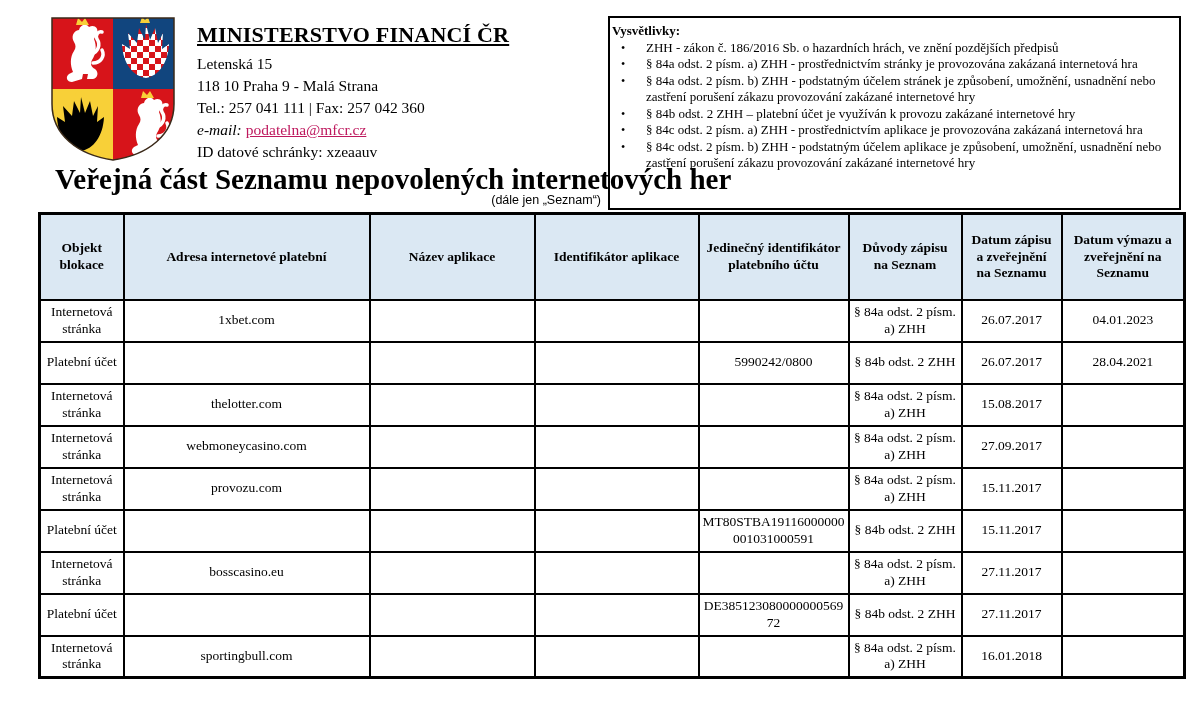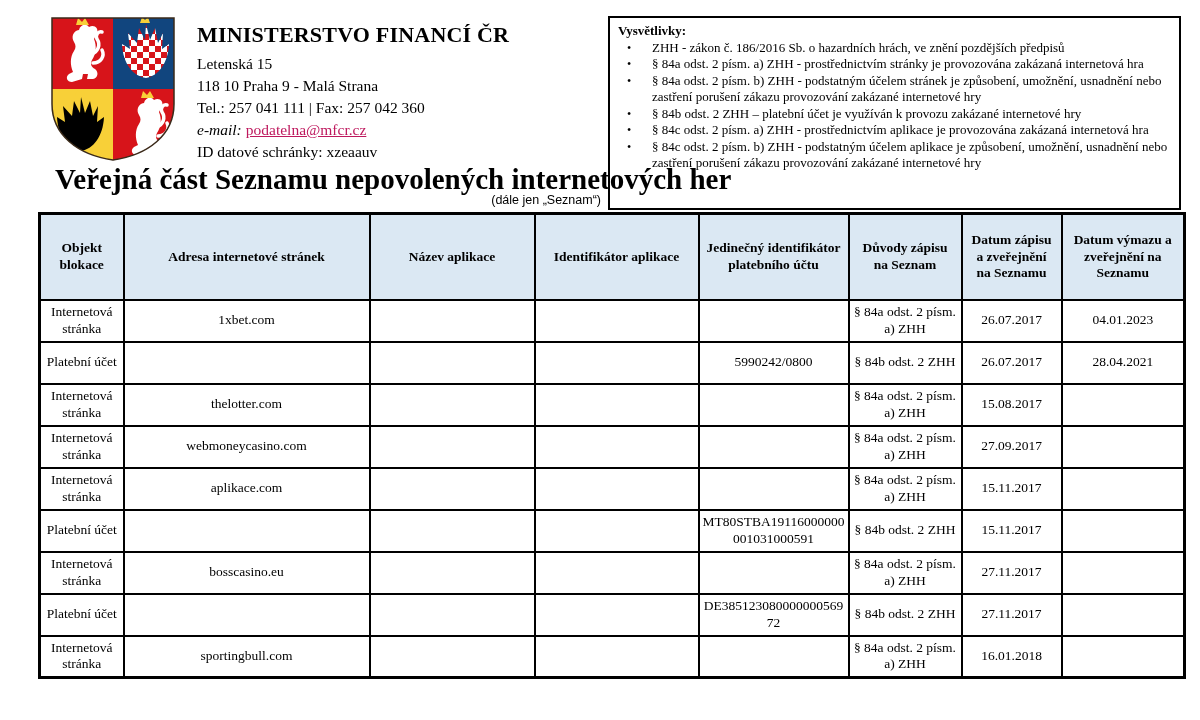--- a/index.html
+++ b/index.html
@@ -24,20 +24,21 @@
     left: 197px; top: 22px;
     font-size: 15.5px;
     line-height: 22px;
   }
   .ministry-name {
     font-size: 22px;
     font-weight: bold;
     letter-spacing: .2px;
     line-height: 26px;
     margin-bottom: 5px;
+    text-decoration: underline;
   }
   .email-link { color: #be185d; text-decoration: underline; cursor: pointer; }
   .email-label { margin-right: 4px; font-style: italic; }
 
   
   .doc-title-wrap {
     position: absolute;
     left: 55px; top: 167px;
     width: 546px;
   }
@@ -53,21 +54,21 @@
     text-align: right;
     margin-top: 1px;
   }
 
   
   .legend-box {
     position: absolute;
     left: 608px; top: 16px;
     width: 573px; height: 194px;
     border: 2px solid #000;
-    padding: 5px 8px 4px 8px;
+    padding: 5px 8px 4px 2px;
     font-size: 13px;
     line-height: 16.5px;
   }
   .legend-heading { font-weight: bold; }
   .legend-list { list-style: none; }
   .legend-item { display: flex; }
   .legend-bullet { flex: 0 0 34px; padding-left: 9px; font-size: 12px; }
   .legend-text { flex: 1; }
 
   
@@ -198,21 +199,21 @@
         <col style="width:165px">
         <col style="width:164px">
       <col style="width:150px">
         <col style="width:113px">
         <col style="width:100px">
         <col style="width:123px">
     </colgroup>
     <thead>
       <tr>
         <th>Objekt blokace</th>
-        <th>Adresa internetové stránek</th>
+        <th>Adresa internetové platební</th>
         <th>Název aplikace</th>
         <th>Identifikátor aplikace</th>
         <th>Jedinečný identifikátor platebního účtu</th>
         <th>Důvody zápisu na Seznam</th>
         <th>Datum zápisu a zveřejnění na Seznamu</th>
         <th>Datum výmazu a zveřejnění na Seznamu</th>
       </tr>
     </thead>
     <tbody>
     <tr>
@@ -254,21 +255,21 @@
       <td class="nazev-cell"></td>
       <td class="identifikator-cell"></td>
       <td class="platebni-ucet-cell"></td>
       <td class="duvody-cell">§ 84a odst. 2 písm. a) ZHH</td>
       <td class="datum-zapisu-cell">27.09.2017</td>
       <td class="datum-vymazu-cell"></td>
     </tr>
 
     <tr>
       <td class="objekt-cell">Internetová stránka</td>
-      <td class="adresa-cell">aplikace.com</td>
+      <td class="adresa-cell">provozu.com</td>
       <td class="nazev-cell"></td>
       <td class="identifikator-cell"></td>
       <td class="platebni-ucet-cell"></td>
       <td class="duvody-cell">§ 84a odst. 2 písm. a) ZHH</td>
       <td class="datum-zapisu-cell">15.11.2017</td>
       <td class="datum-vymazu-cell"></td>
     </tr>
 
     <tr>
       <td class="objekt-cell">Platební účet</td>

